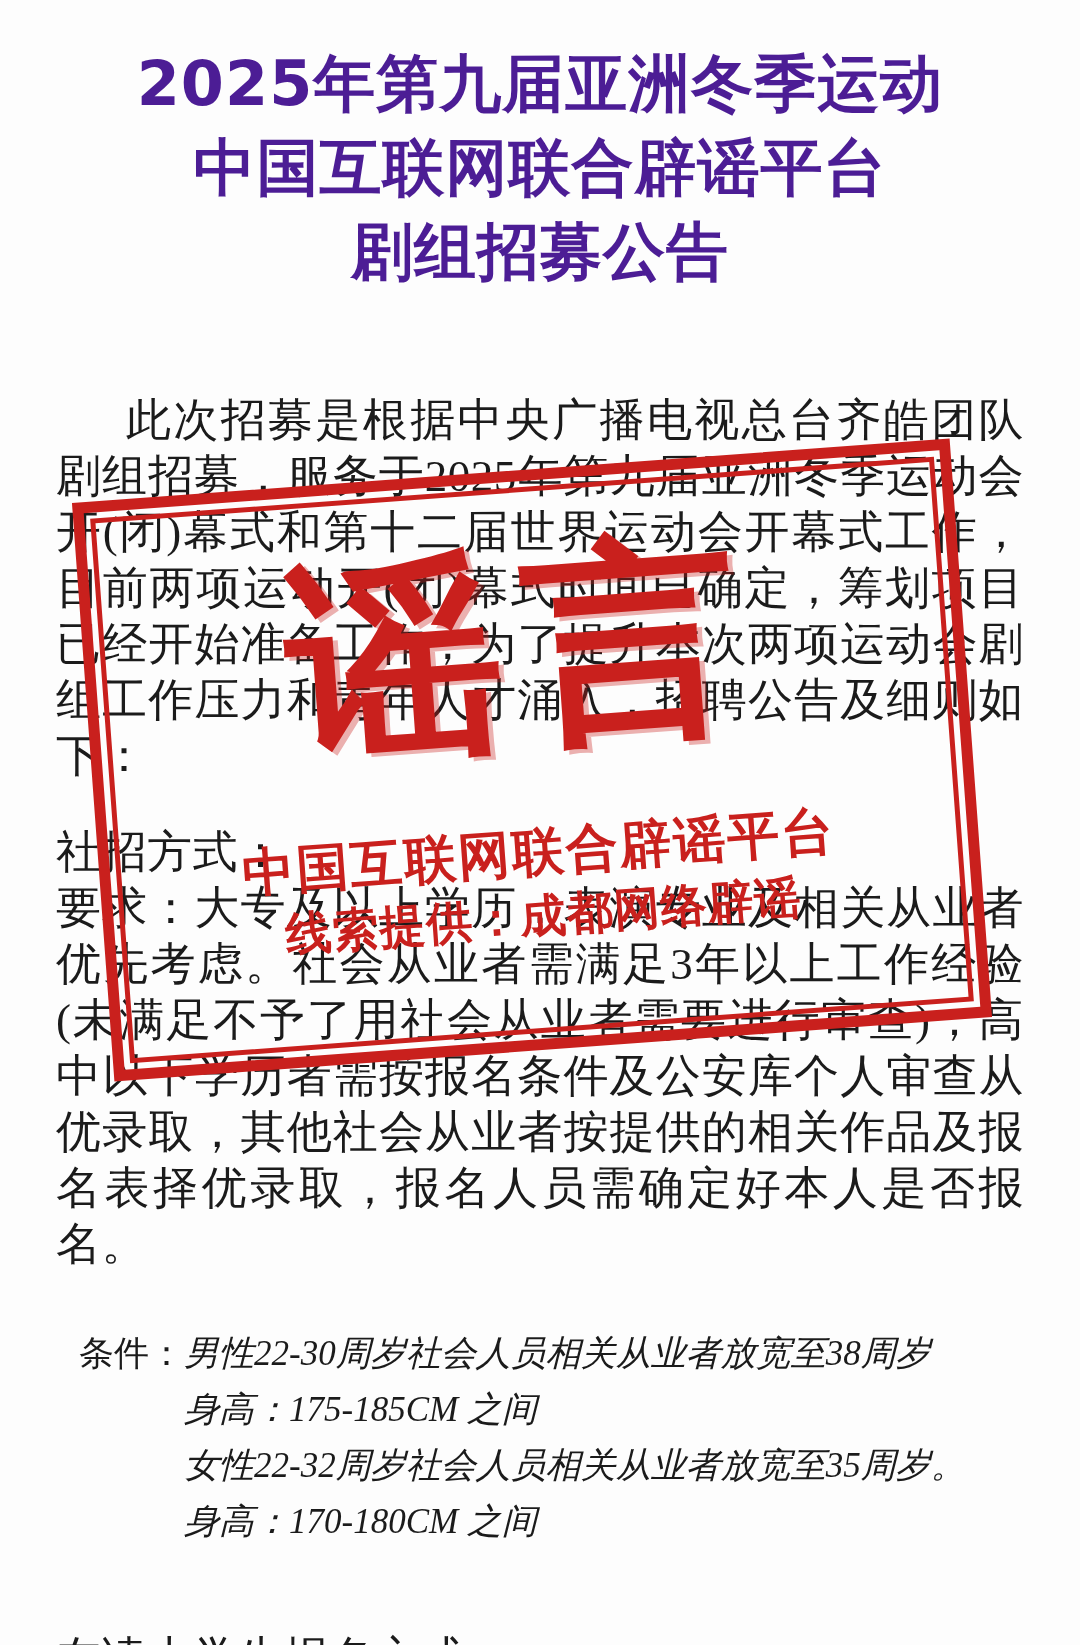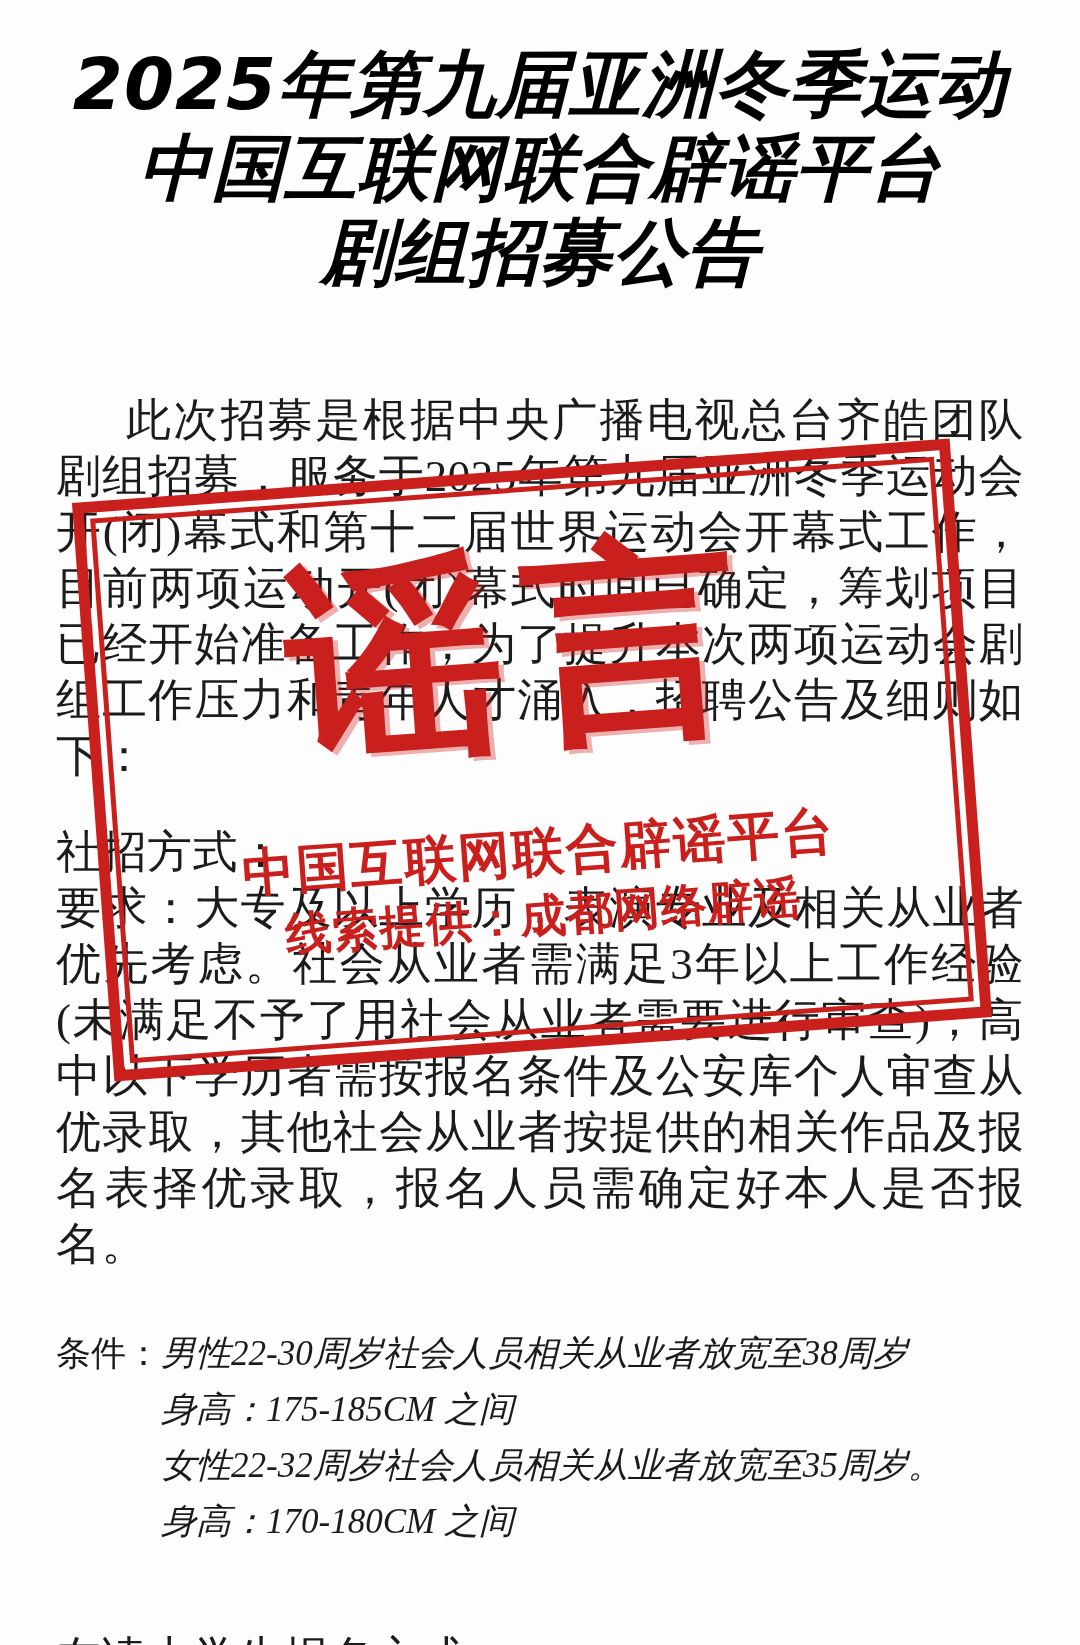--- a/index.html
+++ b/index.html
@@ -26,26 +26,25 @@
   .title-block {
     position: absolute;
     top: 42px;
     left: 0;
     width: 100%;
     text-align: center;
   }
   .title-line {
     font-family: "DejaVu Sans", "Liberation Sans", sans-serif;
     font-weight: 700;
-    font-size: 72px;
+    font-size: 62px;
     line-height: 84px;
     letter-spacing: 1px;
-    color: #000000;
+    color: #4c1d95;
     white-space: nowrap;
-    font-style: italic;
   }
 
   
   .body-block {
     position: absolute;
     top: 392px;
     left: 56px;
     width: 968px;
   }
   .para {
@@ -60,20 +59,21 @@
   .para.indent {
     text-indent: 70px;
   }
   .gap-m { height: 40px; }
   .gap-l { height: 54px; }
 
   .cond-row {
     display: flex;
     font-size: 35px;
     line-height: 56px;
+    margin-left: 23px;
   }
   .cond-label { white-space: pre; }
   .cond-values { display: block; font-style: italic; }
   .cond-values div { white-space: pre; }
 
   
   .stamp {
     position: absolute;
     left: 92px;
     top: 470px;

